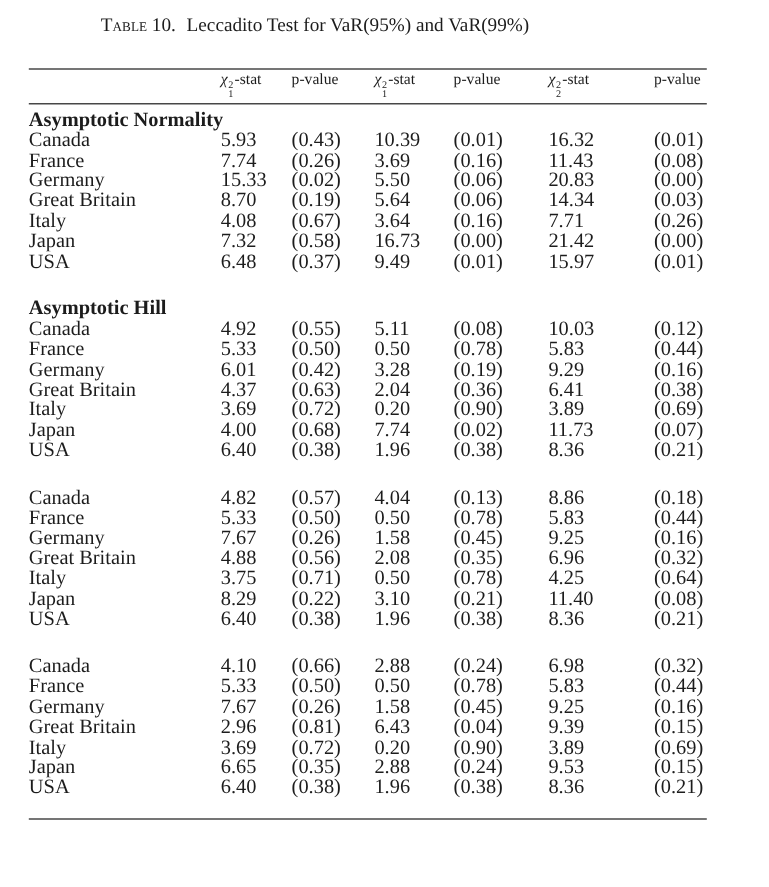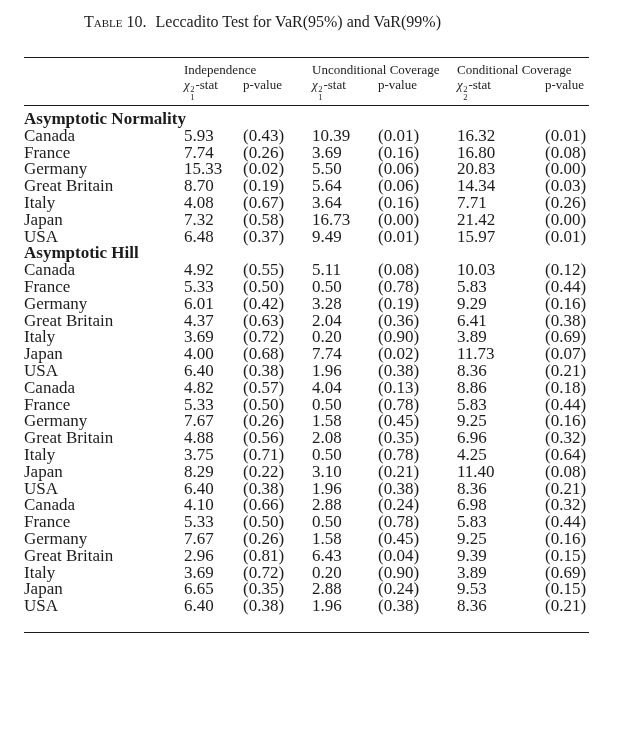--- a/index.html
+++ b/index.html
@@ -33,45 +33,39 @@
   
   .chi { font-style: italic; }
   .supsub {
     display: inline-flex; flex-direction: column;
     font-size: 8.5px; line-height: 7.5px;
     vertical-align: -3px; margin: 0 1px 0 0.5px; text-align: left;
   }
 
   
   .tbody { padding: 5px 0 17px 0; font-size: 17px; }
-  .section + .section { margin-top: 0; }
+  .section + .section { margin-top: 23px; }
   .sec-h { font-weight: bold; line-height: 16.8px; }
   .row { line-height: 16.8px; }
   .row .cell:nth-child(2) { text-align: center; padding-right: 35px; }
   .row .cell:nth-child(4) { text-align: left; padding-right: 36px; }
   .row .cell:nth-child(6) { text-align: right; padding-right: 75px; }
 </style>
 </head>
 <body>
 
 <div class="page">
 
   <div class="caption">
     <span class="sc">Table 10.</span><span>Leccadito Test for VaR(95%) and VaR(99%)</span>
   </div>
 
   <div class="tbl">
     <div class="rule"></div>
 
-    <div class="grid ghead">
-      <div class="cell"></div>
-      <div class="cell span2">Independence</div>
-      <div class="cell span2">Unconditional Coverage</div>
-      <div class="cell span2">Conditional Coverage</div>
-    </div>
 
     <div class="grid shead">
       <div class="cell"></div>
 
       <div class="cell">
         <span class="chi">χ</span><span class="supsub">
             <span>2</span>
             <span>1</span>
           </span><span>-stat</span>
       </div>
@@ -108,21 +102,21 @@
     <div class="cell">(0.01)</div>
     <div class="cell">16.32</div>
     <div class="cell">(0.01)</div>
   </div>
             <div class="grid row">
     <div class="cell">France</div>
     <div class="cell">7.74</div>
     <div class="cell">(0.26)</div>
     <div class="cell">3.69</div>
     <div class="cell">(0.16)</div>
-    <div class="cell">16.80</div>
+    <div class="cell">11.43</div>
     <div class="cell">(0.08)</div>
   </div>
             <div class="grid row">
     <div class="cell">Germany</div>
     <div class="cell">15.33</div>
     <div class="cell">(0.02)</div>
     <div class="cell">5.50</div>
     <div class="cell">(0.06)</div>
     <div class="cell">20.83</div>
     <div class="cell">(0.00)</div>

